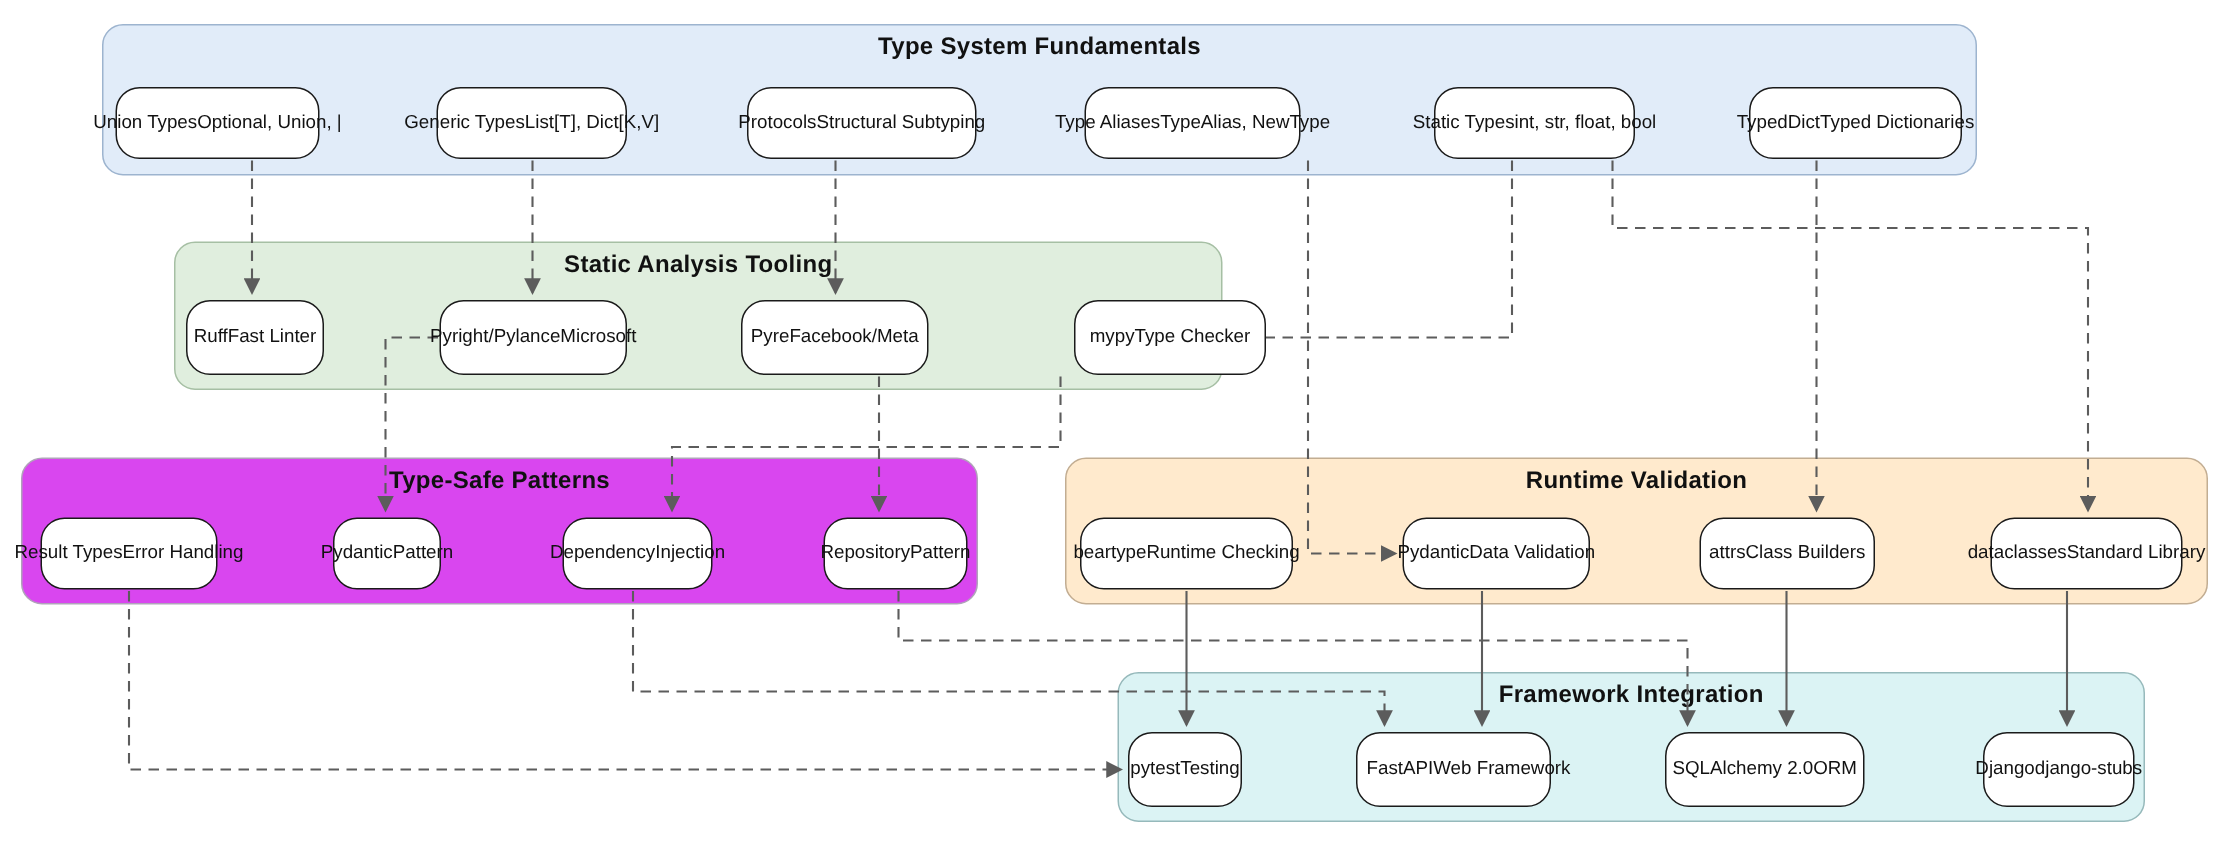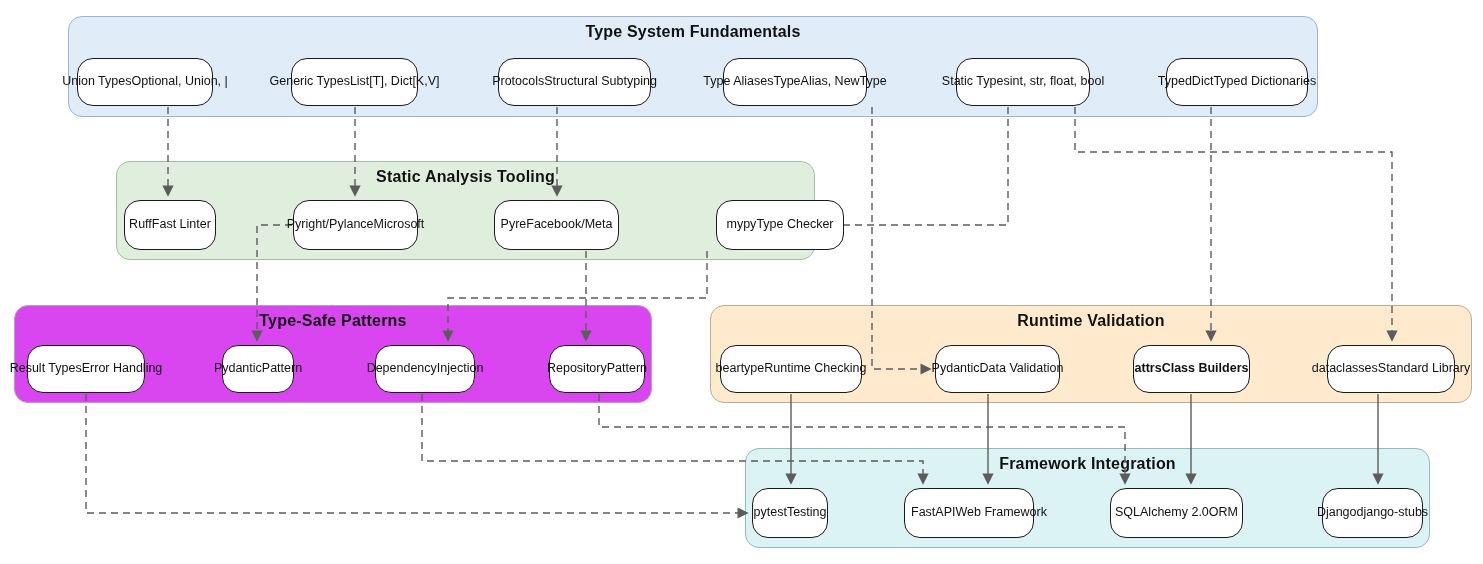--- a/index.html
+++ b/index.html
@@ -132,21 +132,21 @@
         <span>Pattern</span>
       </div>
       <div class="node" style="left: 720px; top: 345px; width: 142px; height: 48px;">
         <span>beartype</span>
         <span>Runtime Checking</span>
       </div>
       <div class="node" style="left: 935px; top: 345px; width: 125px; height: 48px;">
         <span>Pydantic</span>
         <span>Data Validation</span>
       </div>
-      <div class="node" style="left: 1133px; top: 345px; width: 117px; height: 48px; font-weight: bold;">
+      <div class="node" style="left: 1133px; top: 345px; width: 117px; height: 48px;">
         <span>attrs</span>
         <span>Class Builders</span>
       </div>
       <div class="node" style="left: 1327px; top: 345px; width: 128px; height: 48px;">
         <span>dataclasses</span>
         <span>Standard Library</span>
       </div>
       <div class="node" style="left: 752px; top: 488px; width: 76px; height: 50px;">
         <span>pytest</span>
         <span>Testing</span>

